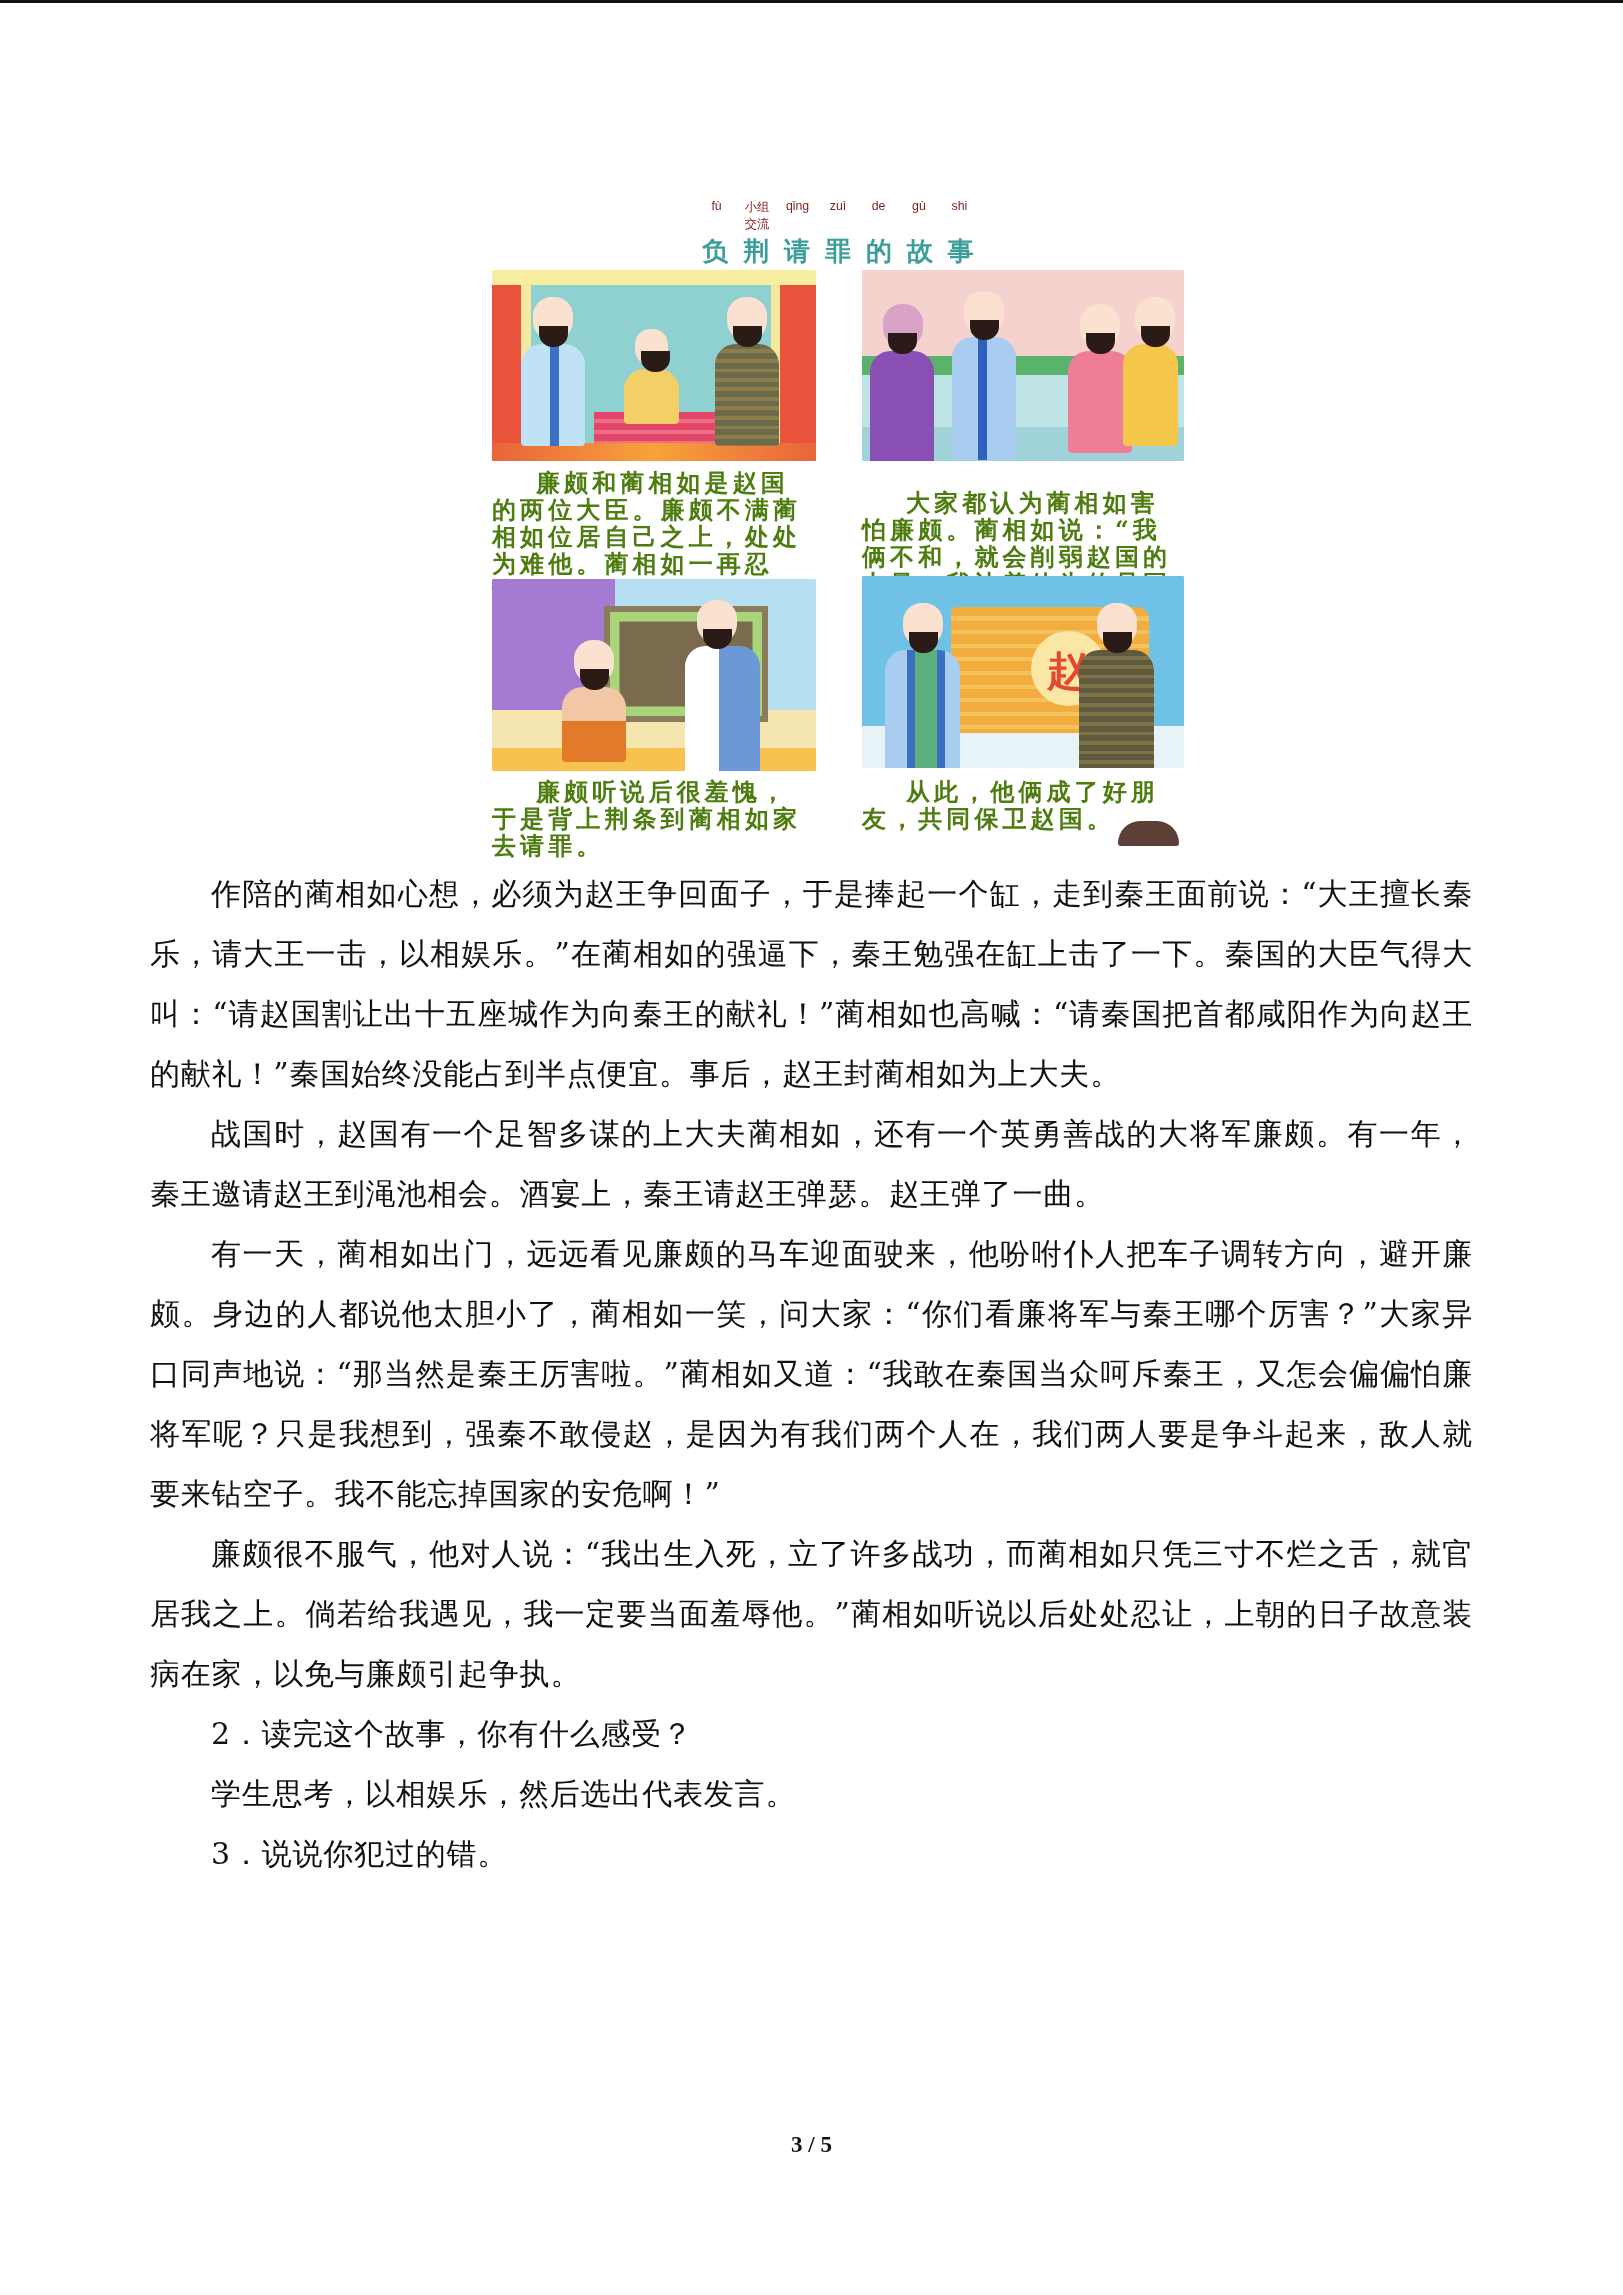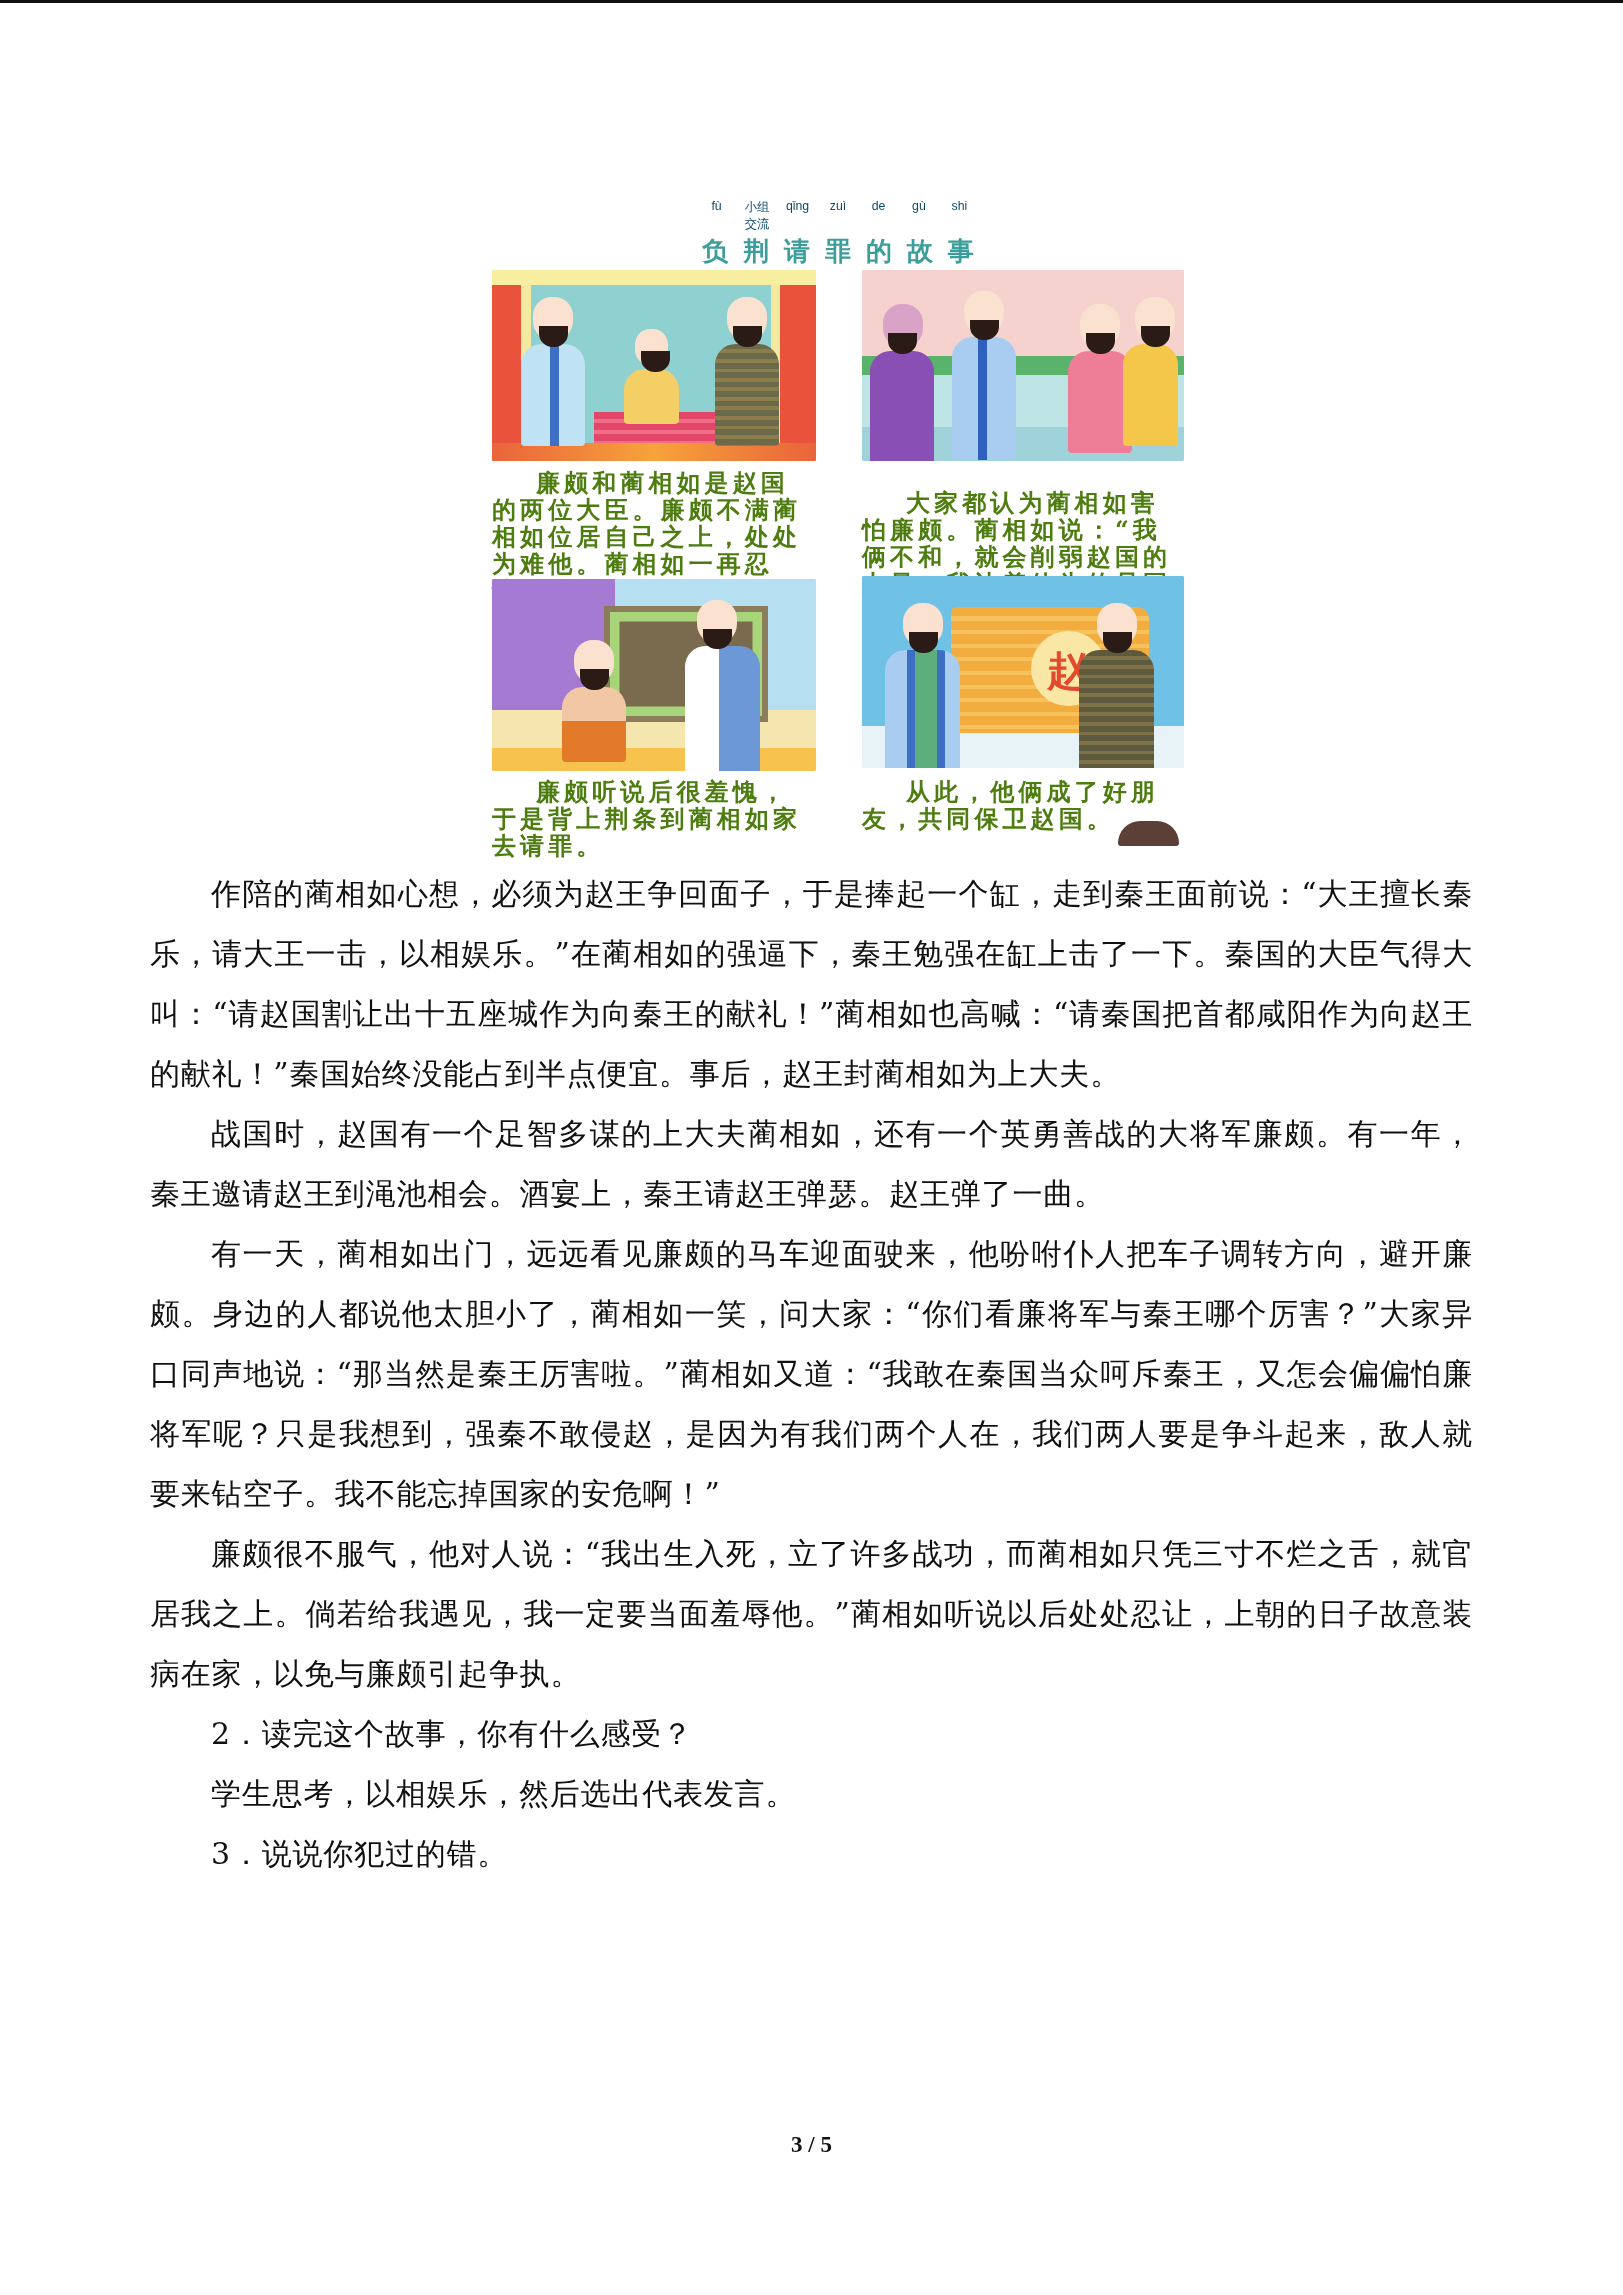--- a/index.html
+++ b/index.html
@@ -4,21 +4,21 @@
 <style>
   html, body { margin: 0; padding: 0; background: #ffffff; }
   body { width: 1623px; height: 2295px; position: relative; overflow: hidden;
          font-family: "DejaVu Serif", "Liberation Serif", serif; color: #111; }
   .top-rule { position: absolute; left: 0; top: 0; width: 1623px; height: 2.7px; background: #111; }
 
   
   .illustration { position: absolute; left: 477px; top: 184px; width: 723px; height: 665px; }
   .ill-title { position: absolute; left: 218px; top: 15px; width: 286px; text-align: center; }
   .ill-pinyin { display: flex; justify-content: space-between; font-family: "Liberation Sans", sans-serif;
-                font-size: 12.3px; color: #0c4a6e; letter-spacing: 0; padding: 0 4.1px; }
+                font-size: 12.3px; color: #7f1d1d; letter-spacing: 0; padding: 0 4.1px; }
   .ill-hanzi { display: flex; justify-content: space-between; font-size: 26px; font-weight: bold;
                color: #3c9e9a; margin-top: 1.4px; padding: 0 2.7px; }
   .ill-hanzi span, .ill-pinyin span { width: 35px; text-align: center; }
 
   .panel { position: absolute; }
   .panel .pic { position: absolute; left: 0; top: 0; overflow: hidden; border-radius: 1.4px; }
   .panel .cap { position: absolute; left: 0; font-size: 24px; line-height: 27px; color: #4d7c0f;
                 font-weight: bold; letter-spacing: 4.1px; text-indent: 44px; }
 
   

